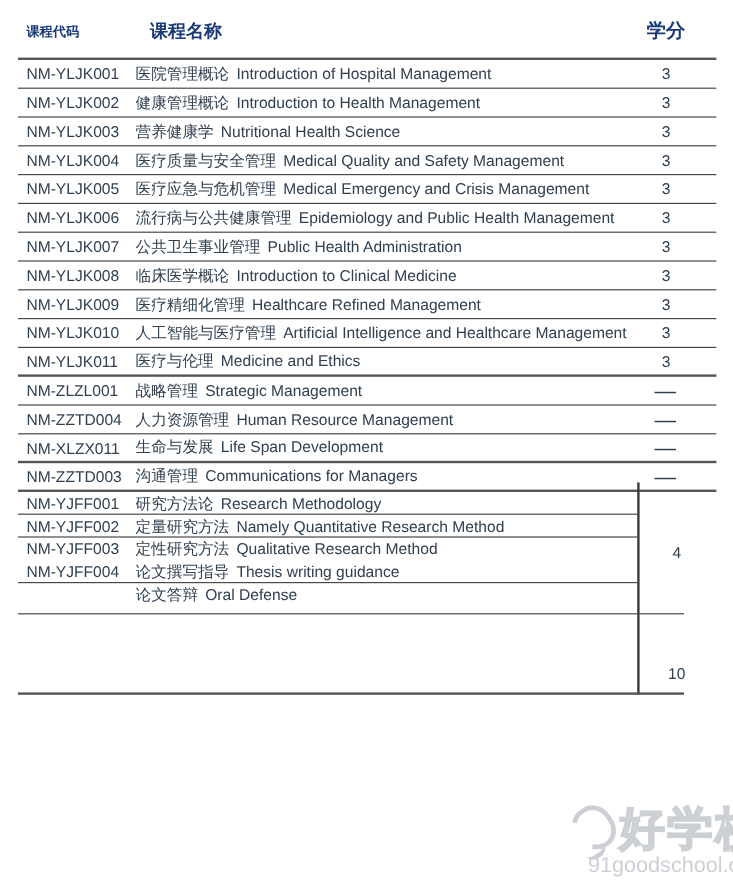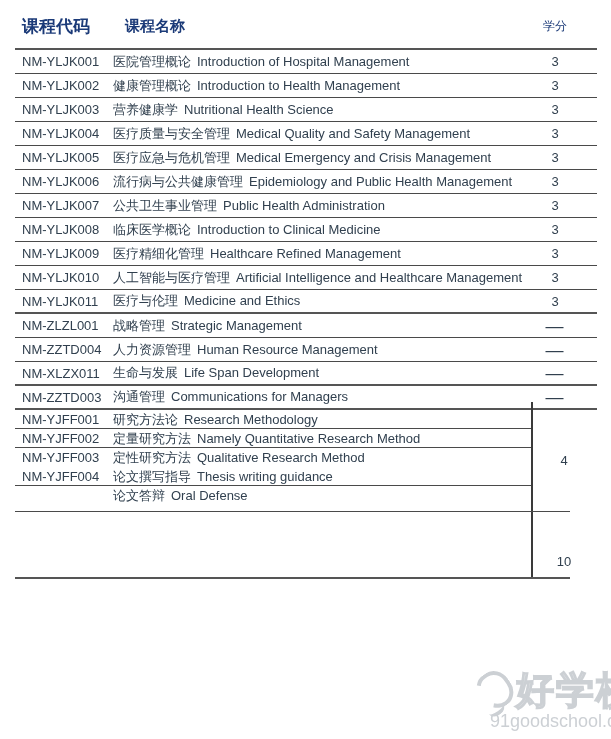--- a/index.html
+++ b/index.html
@@ -8,24 +8,24 @@
     --line-thin:#4a4a4a;
     --line-thick:#555555;
     --watermark:#c7cbd0;
   }
   *{box-sizing:border-box;margin:0;padding:0;}
   html,body{width:611px;height:739px;background:#ffffff;overflow:hidden;
     font-family:"Liberation Sans","DejaVu Sans",sans-serif;color:var(--body-text);}
   .table{position:absolute;left:15px;top:0;width:582px;}
   .thead{position:relative;height:50px;border-bottom:2px solid var(--line-thick);
     display:flex;align-items:center;padding-top:4px;}
-  .thead .h-code{width:98px;padding-left:7px;font-weight:bold;font-size:17px;color:var(--header-text);}
+  .thead .h-code{width:98px;padding-left:7px;font-weight:bold;font-size:11px;color:var(--header-text);}
   .thead .h-name{flex:1;font-weight:bold;font-size:15px;color:var(--header-text);margin-left:12px;}
   .thead .h-credit{position:absolute;left:505px;width:70px;text-align:center;
-    font-weight:normal;font-size:12px;color:var(--header-text);}
+    font-weight:bold;font-size:16px;color:var(--header-text);}
   .row{position:relative;height:24px;display:flex;align-items:center;
     border-bottom:1px solid var(--line-thin);font-size:13px;}
   .row.group-end{border-bottom:2px solid var(--line-thick);}
   .c-code{width:98px;padding-left:7px;white-space:nowrap;}
   .c-name{flex:1;white-space:nowrap;overflow:hidden;}
   .c-name .en{margin-left:6px;}
   .credit{position:absolute;left:505px;width:70px;text-align:center;}
   .credit.dash{font-size:18px;letter-spacing:1px;line-height:1;}
   
   .yjff{position:relative;height:169px;}

